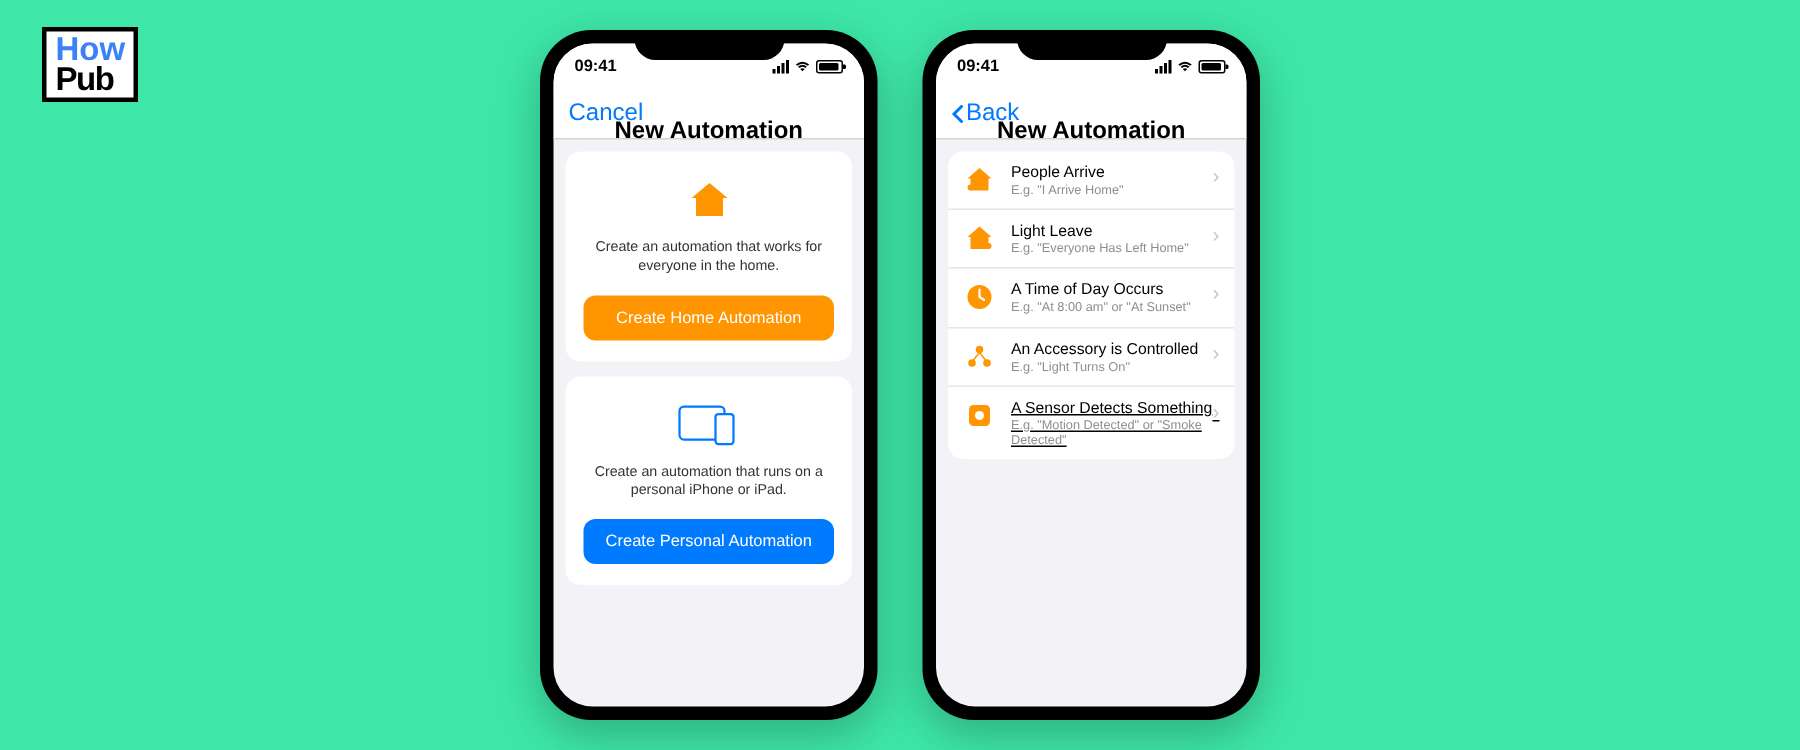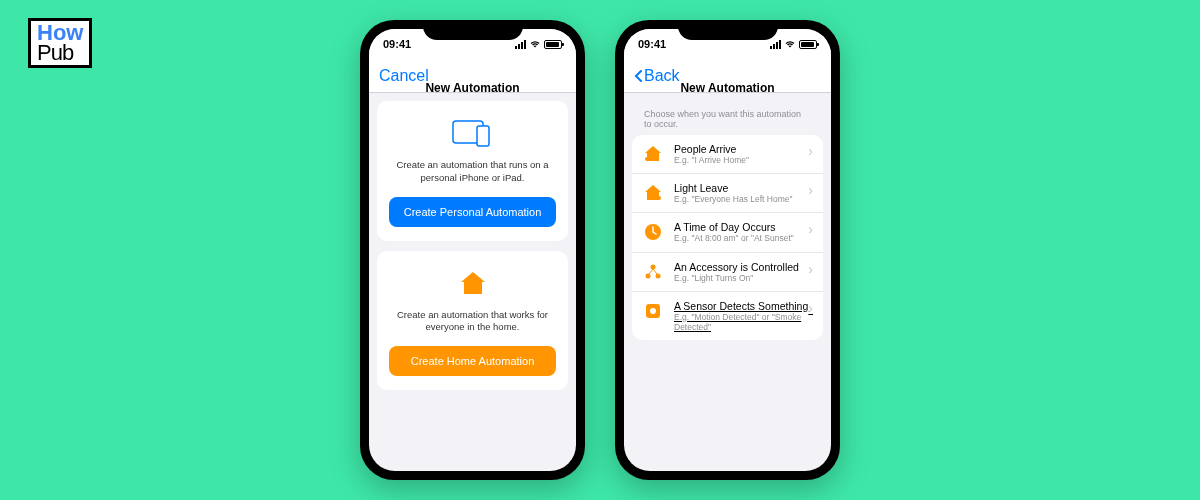--- a/index.html
+++ b/index.html
@@ -1,28 +1,28 @@
 <!DOCTYPE html>
 <html><head>
   <meta charset="utf-8">
   <style>
     * { margin: 0; padding: 0; box-sizing: border-box; font-family: -apple-system, BlinkMacSystemFont, "Segoe UI", Helvetica, Arial, sans-serif; }
     body { width: 1200px; height: 500px; background: #3ee7a8; position: relative; display: flex; align-items: center; justify-content: center; gap: 30px; }
     .logo-box { position: absolute; top: 18px; left: 28px; background: #fff; border: 3px solid #000; padding: 2px 6px 2px 6px; }
     .logo-how { font-size: 22px; font-weight: 800; color: #3b82f6; line-height: 0.9; }
-    .logo-pub { font-size: 22px; font-weight: 400; color: #000; line-height: 0.9; letter-spacing: -1px; }
+    .logo-pub { font-size: 22px; font-weight: 700; color: #000; line-height: 0.9; letter-spacing: -1px; }
     .logo-pub::first-letter { color: #000; }
     .phone { width: 225px; height: 460px; background: #000; border-radius: 34px; padding: 9px; position: relative; box-shadow: 0 10px 30px rgba(0,0,0,0.25); }
     .screen { width: 100%; height: 100%; background: #f2f2f7; border-radius: 26px; overflow: hidden; position: relative; }
     .notch { position: absolute; top: 0; left: 50%; transform: translateX(-50%); width: 100px; height: 20px; background: #000; border-radius: 0 0 14px 14px; z-index: 10; }
     .status-bar { height: 30px; display: flex; justify-content: space-between; align-items: center; padding: 0 14px; font-size: 11px; font-weight: 600; background: #fff; }
     .status-right { display: flex; gap: 3px; align-items: center; }
     .nav-bar { height: 34px; background: #fff; display: flex; align-items: center; justify-content: center; position: relative; border-bottom: 0.5px solid #d1d1d6; }
     .nav-left { position: absolute; left: 10px; color: #007aff; font-size: 16px; display: flex; align-items: center; gap: 2px; }
-    .nav-title { font-size: 12px; font-weight: 600; margin-top: 24px; }
+    .nav-title { font-size: 16px; font-weight: 600; margin-top: 24px; }
     .content { padding: 8px; overflow-y: auto; height: calc(100% - 64px); }
     .card { background: #fff; border-radius: 10px; padding: 14px 12px; margin-bottom: 10px; text-align: center; }
     .card-icon { height: 36px; display: flex; align-items: center; justify-content: center; margin-bottom: 8px; }
     .card-desc { font-size: 9.5px; color: #333; line-height: 1.35; margin-bottom: 12px; padding: 0 4px; }
     .card-btn { display: block; width: 100%; padding: 9px 0; border-radius: 8px; color: #fff; font-size: 11px; font-weight: 500; border: none; }
     .btn-blue { background: #007aff; }
     .btn-orange { background: #ff9500; }
     .section-header { font-size: 9px; color: #8e8e93; padding: 8px 12px 6px 12px; }
     .list-card { background: #fff; border-radius: 10px; overflow: hidden; }
     .list-row { display: flex; align-items: flex-start; padding: 8px 10px; border-bottom: 0.5px solid #e5e5ea; }
@@ -68,36 +68,36 @@
           </span>
       </div>
     </div>
     <div class="nav-bar">
       <span class="nav-left">Cancel</span>
       <span class="nav-title">New Automation</span>
     </div>
     <div class="content">
       <div class="card">
         <div class="card-icon">
+          <svg width="28" height="26" viewBox="0 0 28 26">
+              <path d="M14 2 L26 12 L23 12 L23 24 L5 24 L5 12 L2 12 Z" fill="#ff9500"></path>
+            </svg>
+        </div>
+        <div class="card-desc">Create an automation that works for everyone in the home.</div>
+        <button class="card-btn btn-orange">Create Home Automation</button>
+      </div>
+      <div class="card">
+        <div class="card-icon">
           <svg width="44" height="30" viewBox="0 0 44 30">
               <rect x="2" y="3" width="30" height="22" rx="3" fill="none" stroke="#007aff" stroke-width="1.5"></rect>
               <rect x="26" y="8" width="12" height="20" rx="2" fill="#fff" stroke="#007aff" stroke-width="1.5"></rect>
             </svg>
         </div>
         <div class="card-desc">Create an automation that runs on a personal iPhone or iPad.</div>
         <button class="card-btn btn-blue">Create Personal Automation</button>
-      </div>
-      <div class="card">
-        <div class="card-icon">
-          <svg width="28" height="26" viewBox="0 0 28 26">
-              <path d="M14 2 L26 12 L23 12 L23 24 L5 24 L5 12 L2 12 Z" fill="#ff9500"></path>
-            </svg>
-        </div>
-        <div class="card-desc">Create an automation that works for everyone in the home.</div>
-        <button class="card-btn btn-orange">Create Home Automation</button>
       </div>
     </div>
   </div>
 </div>
 
 <div class="phone">
   <div class="notch"></div>
   <div class="screen">
     <div class="status-bar">
       <span>09:41</span>
@@ -119,21 +119,20 @@
     <div class="nav-bar">
       <span class="nav-left">
         <svg width="8" height="12" viewBox="0 0 8 12">
             <path d="M7 1 L2 6 L7 11" fill="none" stroke="#007aff" stroke-width="2" stroke-linecap="round"></path>
           </svg>
         <span>Back</span>
       </span>
       <span class="nav-title">New Automation</span>
     </div>
     <div class="content">
-      <div class="section-header">Choose when you want this automation to occur.</div>
       <div class="list-card">
         <div class="list-row">
           <div class="row-icon">
               <svg width="20" height="18" viewBox="0 0 20 18">
                 <path d="M10 1 L18 8 L16 8 L16 16 L4 16 L4 8 L2 8 Z" fill="#ff9500"></path>
                 <circle cx="4" cy="14" r="2" fill="#ff9500"></circle>
               </svg>
             </div>
           <div class="row-text">
             <div class="row-title">People Arrive</div>

